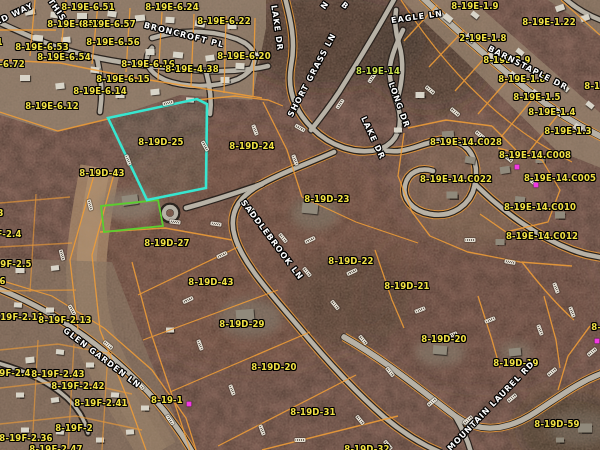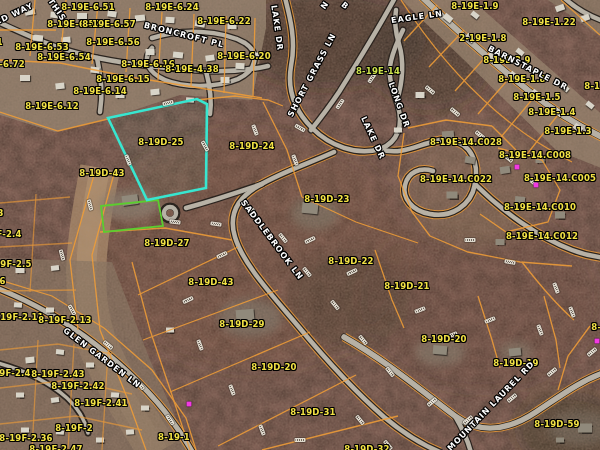--- a/index.html
+++ b/index.html
@@ -468,21 +468,21 @@
       <div class="plbl" style="left: 167px; top: 243px;">8-19D-27</div>
       <div class="plbl" style="left: 211px; top: 282px;">8-19D-43</div>
       <div class="plbl" style="left: 242px; top: 324px;">8-19D-29</div>
       <div class="plbl" style="left: 274px; top: 367px;">8-19D-20</div>
       <div class="plbl" style="left: 313px; top: 412px;">8-19D-31</div>
       <div class="plbl" style="left: 444px; top: 339px;">8-19D-20</div>
       <div class="plbl" style="left: 516px; top: 363px;">8-19D-19</div>
       <div class="plbl" style="left: 557px; top: 424px;">8-19D-59</div>
       <div class="plbl" style="left: 614px; top: 327px;">8-19D-18</div>
       <div class="plbl" style="left: 367px; top: 449px;">8-19D-32</div>
-      <div class="plbl" style="left: 174px; top: 400px; margin-top: 37px;">8-19-1</div>
+      <div class="plbl" style="left: 167px; top: 400px;">8-19-1</div>
       <div class="plbl" style="left: -20px; top: 213px;">8-19F-2.3</div>
       <div class="plbl" style="left: -2px; top: 234px;">8-19F-2.4</div>
       <div class="plbl" style="left: 8px; top: 264px;">8-19F-2.5</div>
       <div class="plbl" style="left: -18px; top: 281px;">8-19F-2.6</div>
       <div class="plbl" style="left: 17px; top: 317px;">8-19F-2.11</div>
       <div class="plbl" style="left: 65px; top: 320px;">8-19F-2.13</div>
       <div class="plbl" style="left: 10px; top: 373px;">8-19F-2.45</div>
       <div class="plbl" style="left: 58px; top: 374px;">8-19F-2.43</div>
       <div class="plbl" style="left: 78px; top: 386px;">8-19F-2.42</div>
       <div class="plbl" style="left: 101px; top: 403px;">8-19F-2.41</div>

